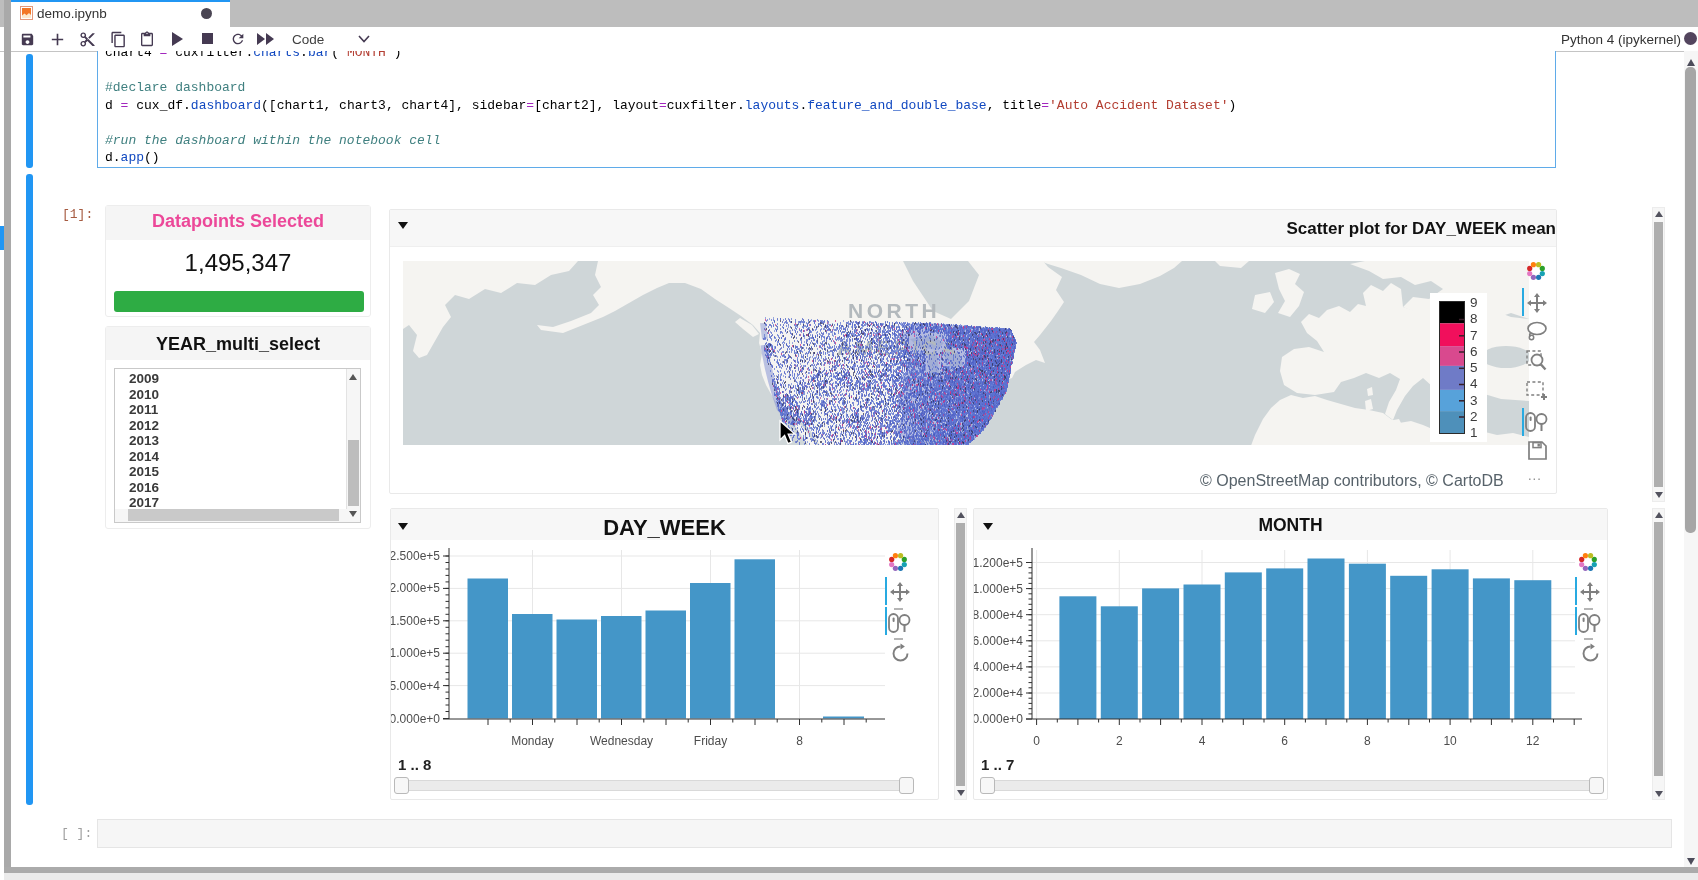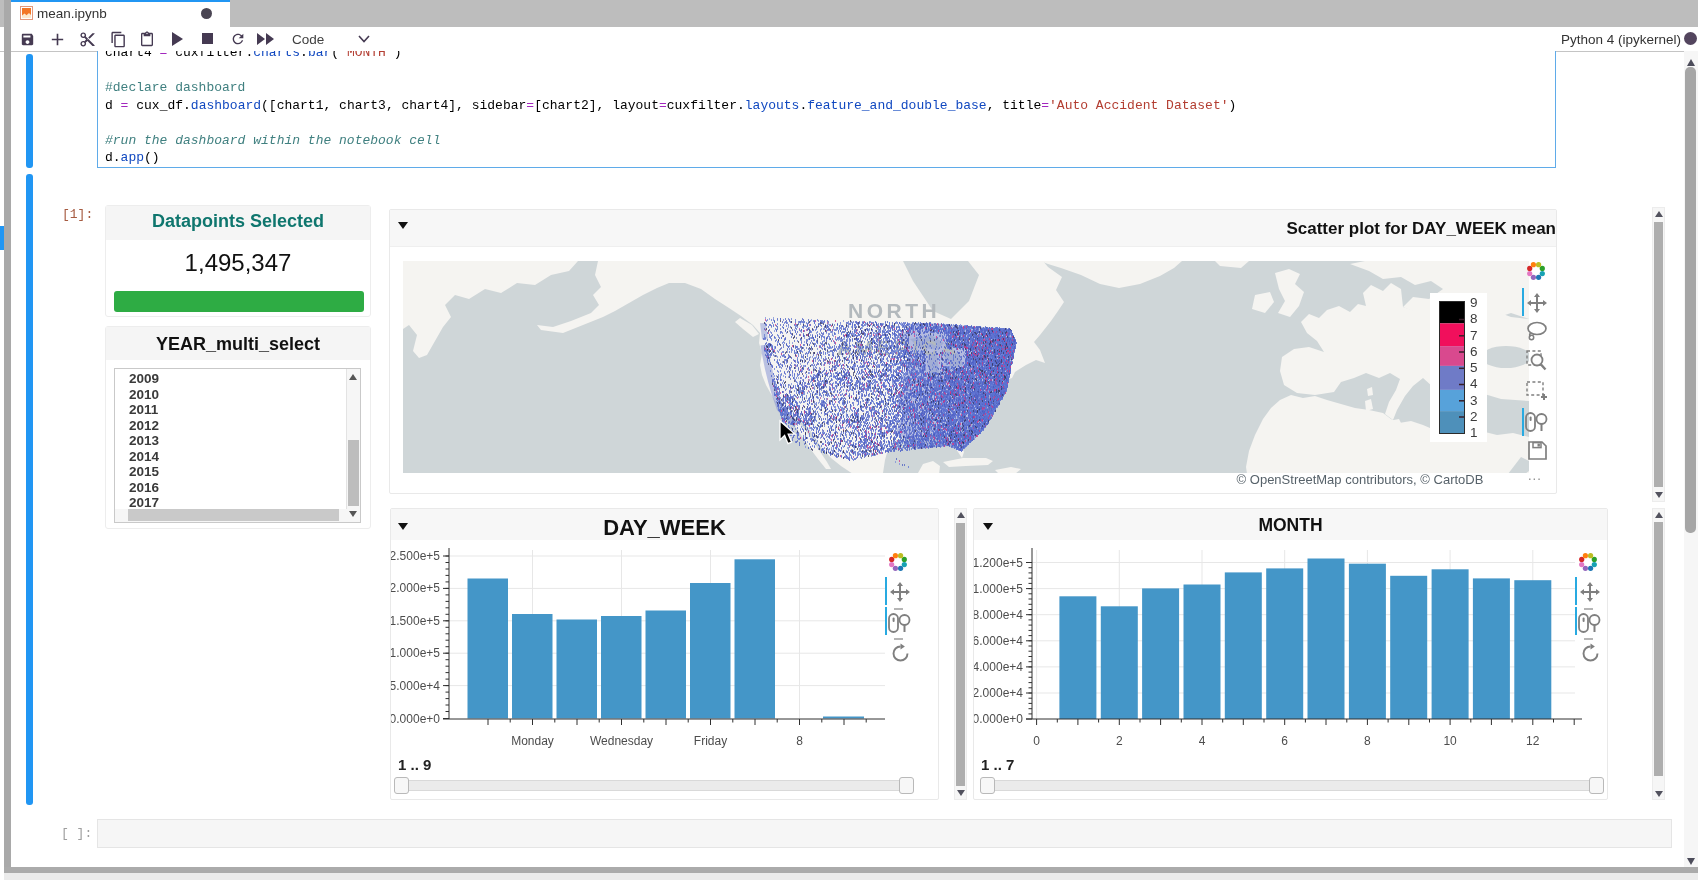--- a/index.html
+++ b/index.html
@@ -13,21 +13,21 @@
 <body>
 
 <div class="abs" id="tabbar" style="left:0;top:0;width:1698px;height:27px;background:#bdbdbd"></div>
 <div class="abs" style="left:11px;top:0;width:219px;height:27px;background:#fff;border-top:2px solid #2196f3;box-sizing:border-box"></div>
 
 <svg class="abs" style="left:20px;top:6px" width="13" height="14" viewBox="0 0 13 14">
  <rect x="0.5" y="0.5" width="12" height="13" fill="#fff" stroke="#e4987c"></rect>
  <rect x="2" y="2" width="9" height="10" fill="#f37726"></rect>
  <path d="M2 12 L2 9.5 L4.5 7.5 L6.5 9.2 L9 7 L11 9 L11 12 Z" fill="#fde8cd"></path>
 </svg>
-<div class="abs" style="left:37px;top:6px;font-size:13.5px;color:#333">mean.ipynb</div>
+<div class="abs" style="left:37px;top:6px;font-size:13.5px;color:#333">demo.ipynb</div>
 <div class="abs" style="left:201px;top:8px;width:11px;height:11px;border-radius:50%;background:#4a4553"></div>
 <div class="abs" id="toolbar" style="left:0;top:27px;width:1698px;height:24px;background:#fff;border-bottom:1px solid #c4c4c4"></div>
 
 <g id="tbicons"></g>
 <svg class="abs" style="left:21px;top:33px" width="13" height="13" viewBox="0 0 16 16">
     <path fill="#453a52" d="M13.3 1H2.5C1.7 1 1 1.7 1 2.5v11c0 .8.7 1.5 1.5 1.5h11c.8 0 1.5-.7 1.5-1.5V3.7L13.3 1zM8 13.6c-1.3 0-2.4-1.1-2.4-2.4S6.7 8.8 8 8.8s2.4 1.1 2.4 2.4-1.1 2.4-2.4 2.4zm3.6-8.2H2.9V3h8.7v2.4z"></path>
   </svg>
 <svg class="abs" style="left:51px;top:33px" width="13" height="13" viewBox="0 0 16 16">
     <path fill="#453a52" d="M9 7V1H7v6H1v2h6v6h2V9h6V7z"></path>
   </svg>
@@ -74,21 +74,21 @@
 d.<span style="color:#1048c0">app</span>()</pre>
 </div>
 
 
 <div class="abs" style="left:26px;top:174px;width:7px;height:631px;background:#2196f3;border-radius:3px"></div>
 <div class="abs mono" style="left:62px;top:207px;font-size:13px;color:#a65b41">[1]:</div>
 
 
 <div class="abs" style="left:105px;top:205px;width:266px;height:112px;background:#fff;border:1px solid #ededed;border-radius:3px;box-sizing:border-box"></div>
 <div class="abs" style="left:106px;top:206px;width:264px;height:34px;background:#f5f5f5"></div>
-<div class="abs" style="left:106px;top:211px;width:264px;text-align:center;font-size:18px;font-weight:bold;color:#0f766e">Datapoints Selected</div>
+<div class="abs" style="left:106px;top:211px;width:264px;text-align:center;font-size:18px;font-weight:bold;color:#ec4899">Datapoints Selected</div>
 <div class="abs" style="left:106px;top:249px;width:264px;text-align:center;font-size:24px;color:#111">1,495,347</div>
 <div class="abs" style="left:114px;top:291px;width:250px;height:21px;background:#2eac44;border-radius:3px"></div>
 
 <div class="abs" style="left:105px;top:326px;width:266px;height:203px;background:#fff;border:1px solid #ededed;border-radius:3px;box-sizing:border-box"></div>
 <div class="abs" style="left:106px;top:327px;width:264px;height:33px;background:#f5f5f5"></div>
 <div class="abs" style="left:106px;top:334px;width:264px;text-align:center;font-size:18px;font-weight:bold;color:#111">YEAR_multi_select</div>
 <div class="abs" style="left:114px;top:368px;width:247px;height:155px;background:#fff;border:1px solid #c9c9c9;box-sizing:border-box;overflow:hidden">
  <div style="position:absolute;left:14px;top:2px;font-size:13.5px;font-weight:bold;line-height:15.5px;color:#3a3a3a">2009<br>2010<br>2011<br>2012<br>2013<br>2014<br>2015<br>2016<br>2017</div>
 
  <div style="position:absolute;right:0;top:0;width:13px;height:153px;background:#f6f6f6;border-left:1px solid #e3e3e3"></div>
@@ -99,21 +99,21 @@
  <div style="position:absolute;left:0;bottom:0;width:233px;height:13px;background:#f6f6f6"></div>
  <div style="position:absolute;left:13px;bottom:1px;width:211px;height:12px;background:#c9c9c9"></div>
 </div>
 
 
 <div class="abs" style="left:389px;top:209px;width:1168px;height:285px;background:#fff;border:1px solid #e9e9e9;border-radius:2px;box-sizing:border-box"></div>
 <div class="abs" style="left:390px;top:210px;width:1166px;height:36px;background:#f7f7f7;border-bottom:1px solid #efefef"></div>
 <div class="abs" style="left:398px;top:222px;width:0;height:0;border-left:5px solid transparent;border-right:5px solid transparent;border-top:7px solid #111"></div>
 <div class="abs" style="left:390px;top:219px;width:1166px;text-align:right;font-size:17px;font-weight:bold;color:#111">Scatter plot for DAY_WEEK mean</div>
 
-<div class="abs" id="mapbox" style="left:403px;top:261px;width:1126px;height:212px;background:#86efac;overflow:hidden">
+<div class="abs" id="mapbox" style="left:403px;top:261px;width:1126px;height:184px;background:#86efac;overflow:hidden">
 <svg width="1126" height="226" viewBox="0 0 1126 226">
 <rect width="1126" height="226" fill="#cfd6d8"></rect>
 <path d="M0 0 H175 L166 10 L148 14 L132 24 L114 22 L98 32 L82 28 L66 38 L52 34 L42 44 L48 56 L40 66 L32 80 L24 94 L16 97 L10 90 L14 74 L6 64 L0 68 Z" fill="#f5f4f1"></path>
       <path d="M195 0 L192 14 L198 26 L190 34 L196 44 L188 52
 L168 60 L150 66 L134 64 L138 69 L160 72 L180 64 L200 56
 L212 50 L226 42 L240 34 L254 27 L266 22 L282 22
 L298 28 L312 38 L326 47 L338 55 L350 64 L357 72
 L356 82 L359 92 L357 104 L359 114 L363 124 L368 133 L374 143 L381 149 L389 155 L393 159
 L402 163 L409 172 L418 186 L428 197 L438 205 L450 213 L462 220 L472 226
 L483 226 L480 212 L482 199 L484 192 L488 184 L494 179 L506 175 L518 178 L526 173 L537 172 L545 176
@@ -186,21 +186,21 @@
       <line x1="20" y1="34.8" x2="25" y2="34.8"></line>
   <line x1="20" y1="51" x2="25" y2="51"></line>
       <line x1="20" y1="67.3" x2="25" y2="67.3"></line>
   <line x1="20" y1="83.5" x2="25" y2="83.5"></line>
       <line x1="20" y1="99.8" x2="25" y2="99.8"></line>
   <line x1="20" y1="116" x2="25" y2="116"></line>
  </g>
 </svg>
 <div class="abs" style="left:1470px;top:295px;font-size:13.5px;color:#3c3c3c;line-height:16.25px">9<br>8<br>7<br>6<br>5<br>4<br>3<br>2<br>1</div>
 
-<div class="abs" style="left:1200px;top:472px;width:320px;text-align:center;font-size:13px;color:#57626a">© OpenStreetMap contributors, © CartoDB</div>
+<div class="abs" style="left:1200px;top:472px;width:320px;text-align:left;font-size:16px;color:#57626a">© OpenStreetMap contributors, © CartoDB</div>
 <div class="abs" style="left:1528px;top:468px;font-size:13px;color:#8a8a8a;letter-spacing:1px">...</div>
 
 <g id="maptools"></g>
 <div class="abs" style="left:1652px;top:207px;width:13px;height:295px;background:#f6f6f6;border:1px solid #ececec;box-sizing:border-box"></div>
 <div class="abs" style="left:1655px;top:211px;width:0;height:0;border-left:4px solid transparent;border-right:4px solid transparent;border-bottom:6px solid #52525e"></div>
 <div class="abs" style="left:1654px;top:222px;width:9px;height:265px;background:#aeaeae"></div>
 <div class="abs" style="left:1655px;top:492px;width:0;height:0;border-left:4px solid transparent;border-right:4px solid transparent;border-top:6px solid #52525e"></div>
 
 
 <div class="abs" style="left:390px;top:508px;width:549px;height:292px;background:#fff;border:1px solid #e9e9e9;border-radius:2px;box-sizing:border-box"></div>
@@ -280,21 +280,21 @@
     <line class="tick" x1="386.2" y1="174" x2="386.2" y2="177.5"></line>
     <line class="tick" x1="408.5" y1="174" x2="408.5" y2="180"></line>
     <line class="tick" x1="430.8" y1="174" x2="430.8" y2="177.5"></line>
     <line class="tick" x1="453.0" y1="174" x2="453.0" y2="180"></line>
     <line class="tick" x1="475.2" y1="174" x2="475.2" y2="177.5"></line>
     <text class="axlab" x="141.5" y="200" text-anchor="middle" font-size="13">Monday</text>
     <text class="axlab" x="230.5" y="200" text-anchor="middle" font-size="13">Wednesday</text>
     <text class="axlab" x="319.5" y="200" text-anchor="middle" font-size="13">Friday</text>
     <text class="axlab" x="408.5" y="200" text-anchor="middle" font-size="13">8</text>
   </svg>
-<div class="abs" style="left:398px;top:756px;font-size:15px;font-weight:bold;color:#222">1 .. 9</div>
+<div class="abs" style="left:398px;top:756px;font-size:15px;font-weight:bold;color:#222">1 .. 8</div>
 
 <div class="abs" style="left:394px;top:780px;width:520px;height:11px;background:#ebebeb;border:1px solid #d9d9d9;border-radius:6px;box-sizing:border-box"></div>
 <div class="abs" style="left:394px;top:777px;width:15px;height:17px;background:#f7f7f7;border:1px solid #b9b9b9;border-radius:3px;box-sizing:border-box"></div>
 <div class="abs" style="left:899px;top:777px;width:15px;height:17px;background:#f7f7f7;border:1px solid #b9b9b9;border-radius:3px;box-sizing:border-box"></div>
 
 <div class="abs" style="left:954px;top:508px;width:13px;height:292px;background:#f6f6f6;border:1px solid #ececec;box-sizing:border-box"></div>
 <div class="abs" style="left:957px;top:512px;width:0;height:0;border-left:4px solid transparent;border-right:4px solid transparent;border-bottom:6px solid #52525e"></div>
 <div class="abs" style="left:956px;top:523px;width:9px;height:263px;background:#aeaeae"></div>
 <div class="abs" style="left:957px;top:790px;width:0;height:0;border-left:4px solid transparent;border-right:4px solid transparent;border-top:6px solid #52525e"></div>
 

